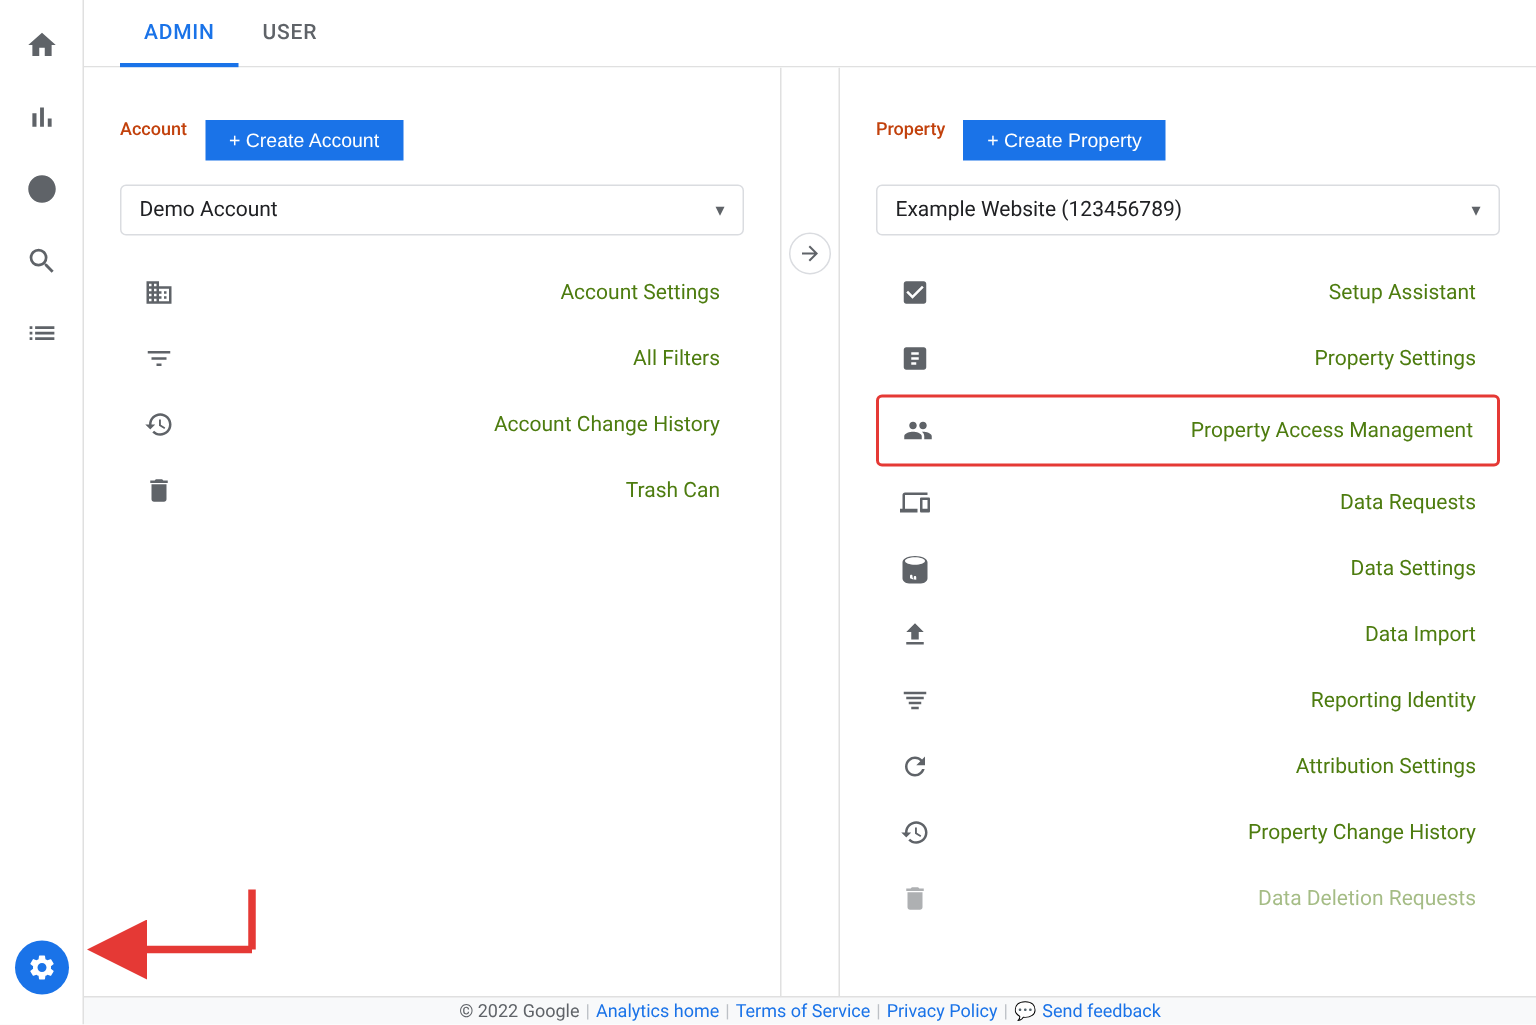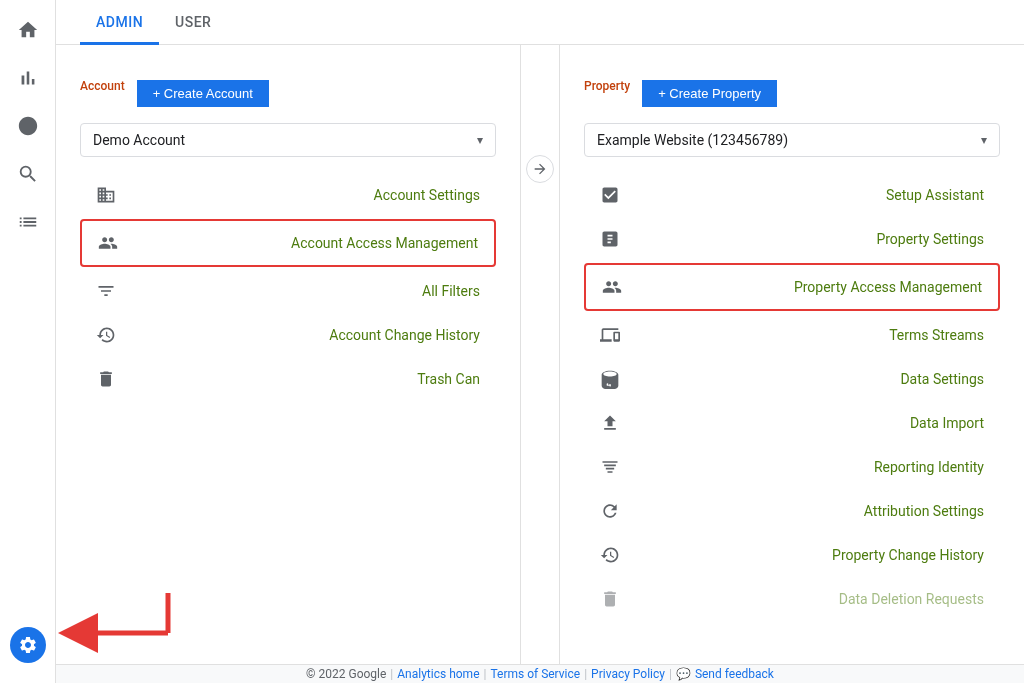--- a/index.html
+++ b/index.html
@@ -297,30 +297,20 @@
 
       <div class="menu-item">
         <span class="menu-item-icon">
           <svg width="20" height="20" viewBox="0 0 24 24" fill="#5f6368">
               <path d="M12 7V3H2v18h20V7H12zM6 19H4v-2h2v2zm0-4H4v-2h2v2zm0-4H4V9h2v2zm0-4H4V5h2v2zm4 12H8v-2h2v2zm0-4H8v-2h2v2zm0-4H8V9h2v2zm0-4H8V5h2v2zm10 12h-8v-2h2v-2h-2v-2h2v-2h-2V9h8v10zm-2-8h-2v2h2v-2zm0 4h-2v2h2v-2z"></path>
             </svg>
         </span>
         <span class="menu-item-text">Account Settings</span>
       </div>
 
-      <div class="highlight-box">
-        <div class="menu-item">
-          <span class="menu-item-icon">
-            <svg width="20" height="20" viewBox="0 0 24 24" fill="#5f6368">
-                <path d="M16 11c1.66 0 2.99-1.34 2.99-3S17.66 5 16 5c-1.66 0-3 1.34-3 3s1.34 3 3 3zm-8 0c1.66 0 2.99-1.34 2.99-3S9.66 5 8 5C6.34 5 5 6.34 5 8s1.34 3 3 3zm0 2c-2.33 0-7 1.17-7 3.5V19h14v-2.5c0-2.33-4.67-3.5-7-3.5zm8 0c-.29 0-.62.02-.97.05 1.16.84 1.97 1.97 1.97 3.45V19h6v-2.5c0-2.33-4.67-3.5-7-3.5z"></path>
-              </svg>
-          </span>
-          <span class="menu-item-text">Account Access Management</span>
-        </div>
-      </div>
 
       <div class="menu-item">
         <span class="menu-item-icon">
           <svg width="20" height="20" viewBox="0 0 24 24" fill="#5f6368">
               <path d="M10 18h4v-2h-4v2zM3 6v2h18V6H3zm3 7h12v-2H6v2z"></path>
             </svg>
         </span>
         <span class="menu-item-text">All Filters</span>
       </div>
 
@@ -389,21 +379,21 @@
           <span class="menu-item-text">Property Access Management</span>
         </div>
       </div>
 
       <div class="menu-item">
         <span class="menu-item-icon">
           <svg width="20" height="20" viewBox="0 0 24 24" fill="#5f6368">
               <path d="M4 6h18V4H4c-1.1 0-2 .9-2 2v11H0v3h14v-3H4V6zm19 2h-6c-.55 0-1 .45-1 1v10c0 .55.45 1 1 1h6c.55 0 1-.45 1-1V9c0-.55-.45-1-1-1zm-1 9h-4v-7h4v7z"></path>
             </svg>
         </span>
-        <span class="menu-item-text">Terms Streams</span>
+        <span class="menu-item-text">Data Requests</span>
       </div>
 
       <div class="menu-item">
         <span class="menu-item-icon">
           <svg width="20" height="20" viewBox="0 0 24 24" fill="#5f6368">
               <path d="M12 2C6.48 2 2 4.24 2 7v13c0 2.76 4.48 5 10 5s10-2.24 10-5V7c0-2.76-4.48-5-10-5zm-1 18.93V19c0-.55.45-1 1-1s1 .45 1 1v1.93C10.68 20.79 9.33 20.43 8 19.85V18c0-.55.45-1 1-1s1 .45 1 1v.93zM12 9c-4.41 0-8-1.34-8-3s3.59-3 8-3 8 1.34 8 3-3.59 3-8 3z"></path>
             </svg>
         </span>
         <span class="menu-item-text">Data Settings</span>
       </div>

